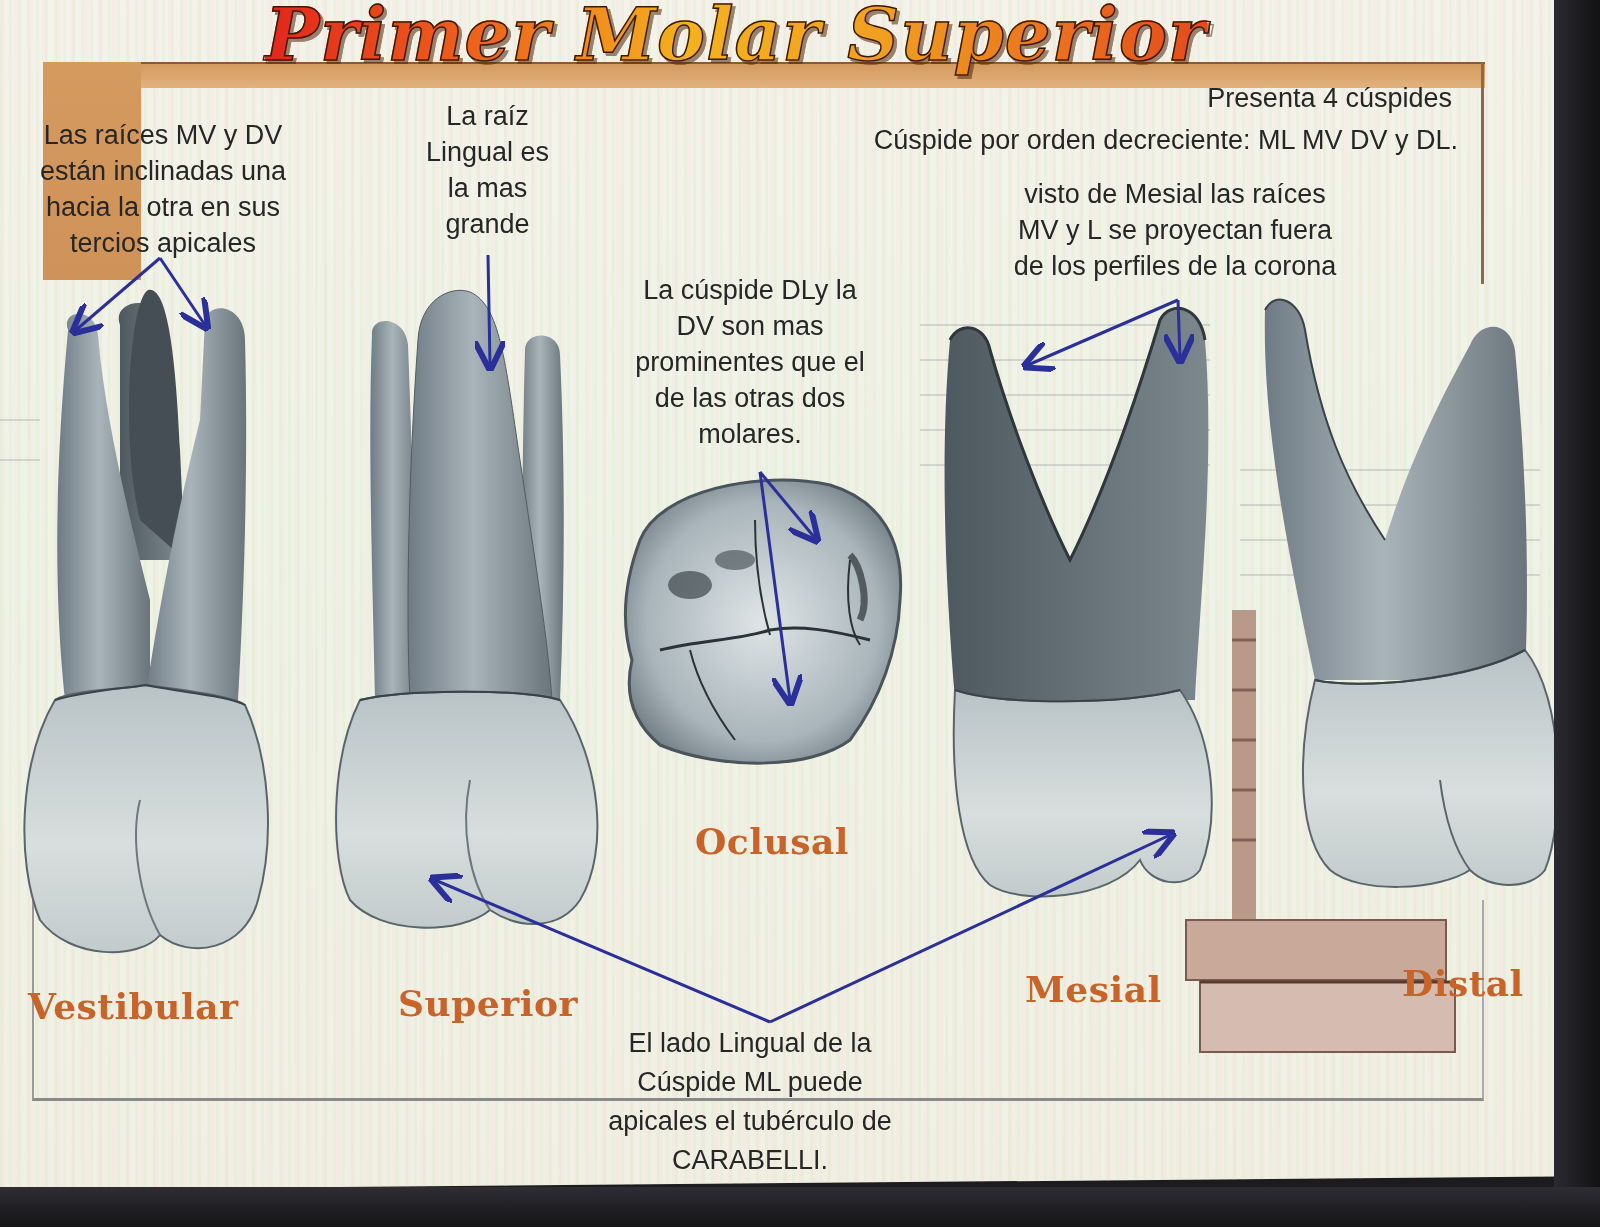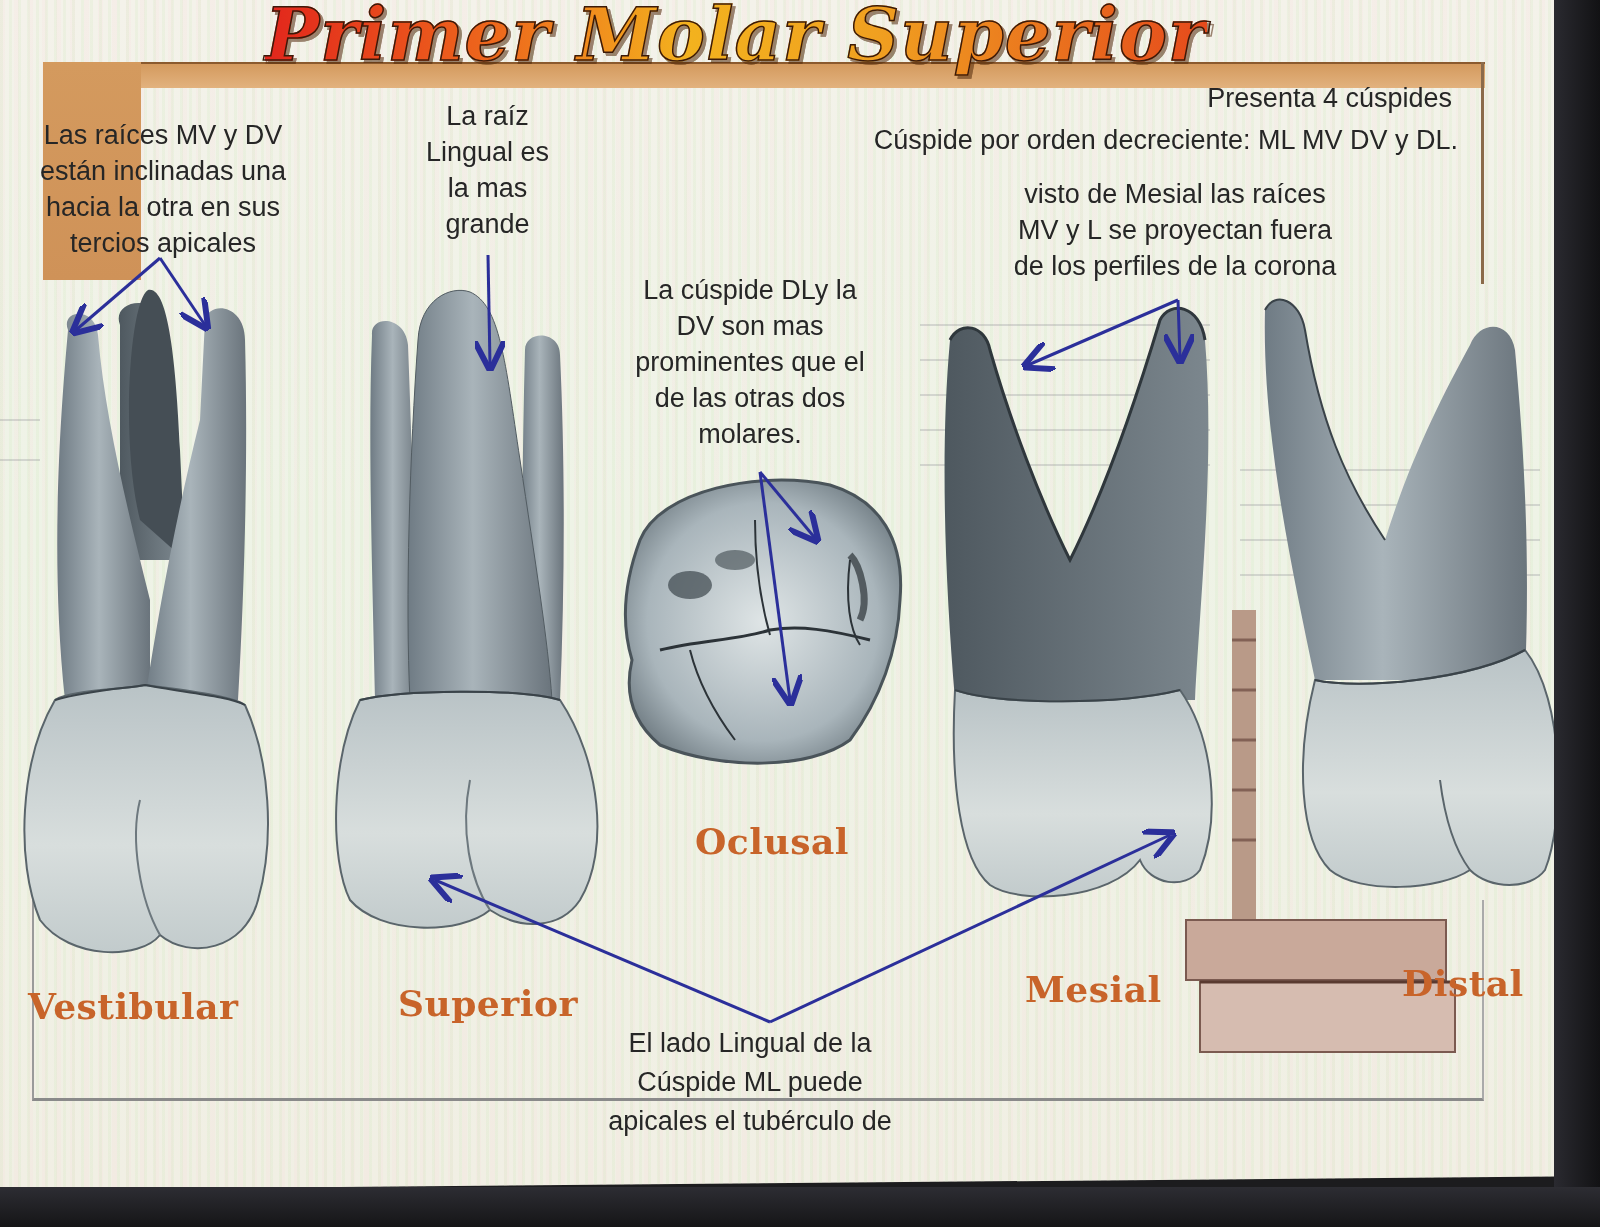--- a/index.html
+++ b/index.html
@@ -208,20 +208,21 @@
   <div>DV son mas</div>
   <div>prominentes que el</div>
   <div>de las otras  dos</div>
   <div>molares.</div>
 </div>
 
 <div class="note" style="left:570px; top:1012px; width:360px; line-height:39px;margin-top:12px;">
   <div>El lado Lingual de la</div>
   <div>Cúspide ML puede</div>
   <div>apicales el tubérculo de</div>
+  <div>CARABELLI.</div>
 </div>
 
 <div class="view-label" style="left:28px; top:985px;text-align:right;">Vestibular</div>
 <div class="view-label" style="left:398px; top:982px;">Superior</div>
 <div class="view-label" style="left:695px; top:820px;">Oclusal</div>
 <div class="view-label" style="left:1025px; top:968px;">Mesial</div>
 <div class="view-label" style="left:1402px; top:962px;">Distal</div>
 
 <div class="bezel-right"></div>
 <div class="bezel-bottom"></div>

